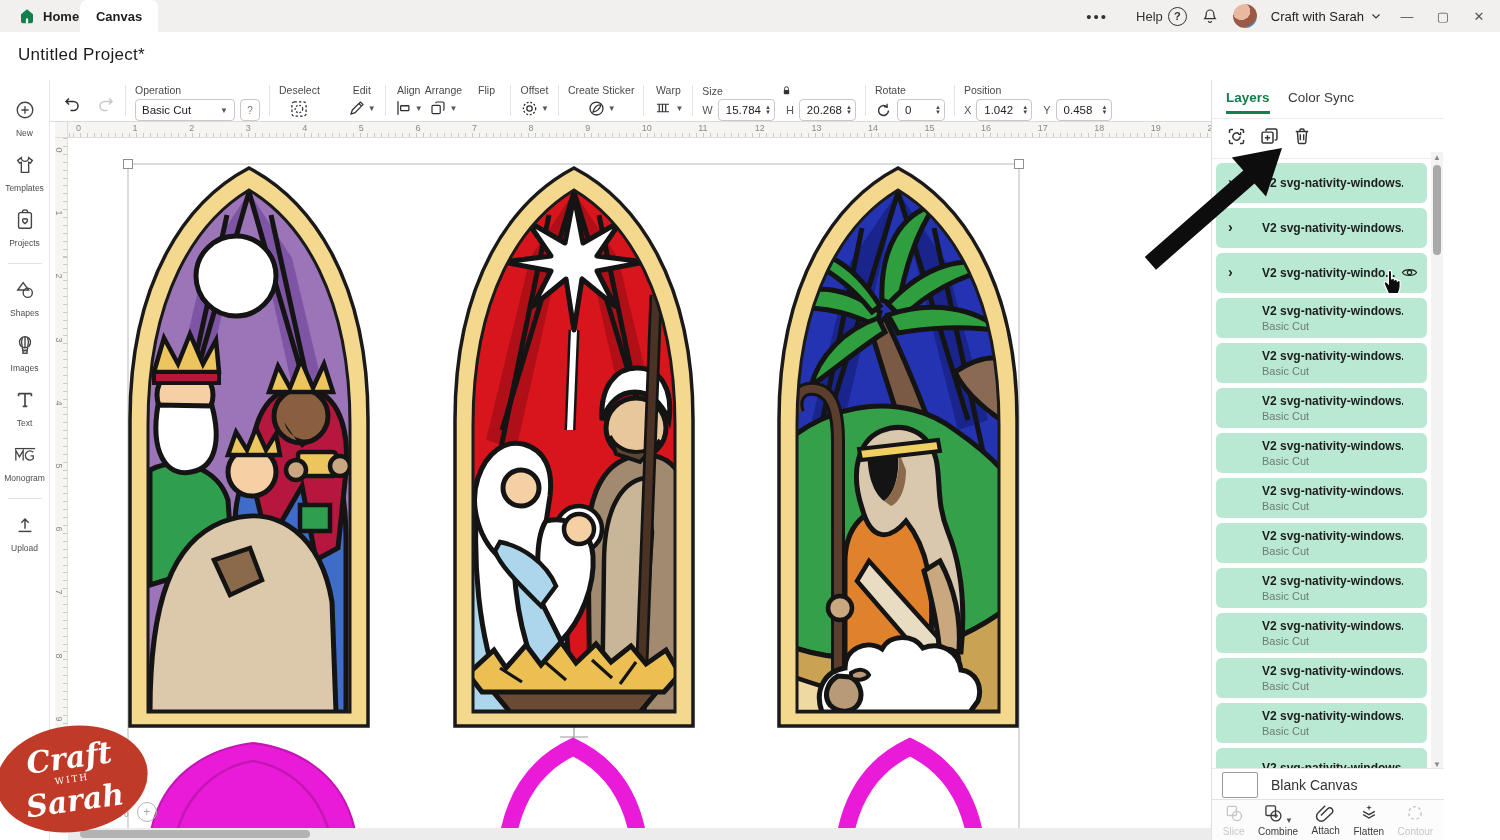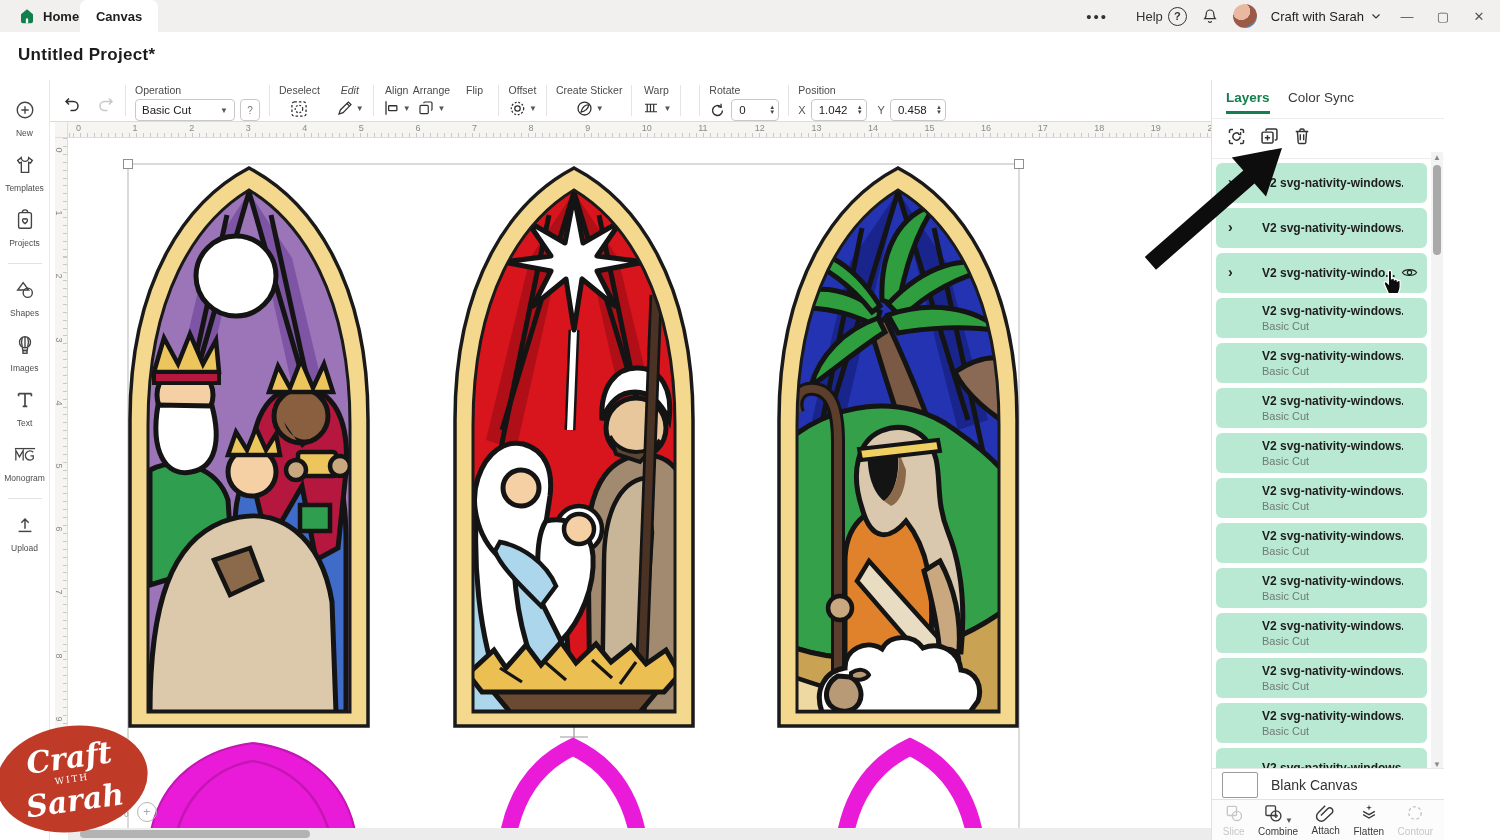--- a/index.html
+++ b/index.html
@@ -16,21 +16,21 @@
   .ellipsis{font-size:15px;letter-spacing:2px;color:#333;margin-right:14px;}
   .help-wrap{display:flex;align-items:center;gap:5px;font-size:13px;color:#333;}
   .help-q{width:17px;height:17px;border:1.4px solid #333;border-radius:50%;display:flex;align-items:center;
           justify-content:center;font-size:11px;font-weight:bold;}
   .avatar{width:24px;height:24px;border-radius:50%;
           background:radial-gradient(circle at 35% 30%,#e8b9a0 0 38%,#9c5a46 39% 70%,#5a82a8 71%);}
   .account{display:flex;align-items:center;gap:6px;font-size:13px;color:#222;}
   .winbtn{font-size:13px;color:#555;width:22px;text-align:center;}
   
   .header{position:absolute;left:0;top:32px;width:1500px;height:48px;background:#fff;}
-  .proj-title{position:absolute;left:18px;top:13px;font-size:17px;font-weight:bold;letter-spacing:.3px;color:#1c1c1c;}
+  .proj-title{position:absolute;left:18px;top:13px;font-size:17px;font-weight:normal;letter-spacing:.3px;color:#1c1c1c;}
   .hdr-right{position:absolute;right:18px;top:0;height:48px;display:flex;align-items:center;gap:22px;}
   .hdr-item{display:flex;align-items:center;gap:7px;font-size:13px;color:#3c3c3c;}
   .make-btn{width:100px;height:30px;background:#11804d;color:#fff;border:none;border-radius:16px;
             font-size:13px;font-weight:bold;font-family:inherit;}
   
   .toolbar{position:absolute;left:50px;top:80px;width:1217px;height:42px;background:#fff;
            border-bottom:1px solid #dcdcdc;display:flex;align-items:stretch;padding-left:12px;box-sizing:border-box;}
   .tsep{width:1px;background:#e4e4e4;margin:5px 9px;}
   .tgroup{display:flex;flex-direction:column;justify-content:flex-start;padding-top:4px;}
   .tlabel{font-size:10.5px;color:#4a4a4a;margin-bottom:3px;white-space:nowrap;}
@@ -181,21 +181,21 @@
     <div class="tsep"></div>
     <div class="tgroup centered">
       <div class="tlabel">Deselect</div>
       <span class="icon-btn">
         <svg width="20" height="20" viewBox="0 0 24 24" fill="none" stroke="#2f2f2f" stroke-width="1.5">
           <rect x="3.5" y="3.5" width="17" height="17" rx="3" stroke-dasharray="3 2.4"></rect>
           <circle cx="12" cy="12" r="4.5" stroke-dasharray="2.2 2"></circle>
         </svg>
       </span>
     </div>
-    <div class="tgroup centered" style="margin-left:16px;font-style:italic;">
+    <div class="tgroup centered" style="margin-left:28px;">
       <div class="tlabel">Edit</div>
       <span class="icon-btn">
         <svg width="18" height="18" viewBox="0 0 24 24" fill="none" stroke="#2f2f2f" stroke-width="1.6">
             <path d="M4,20 L5.8,14.6 L16.5,4 L20,7.5 L9.4,18.2 Z"></path>
             <path d="M14.5,6 L18,9.5"></path>
           </svg>
         <span class="caret">▼</span>
       </span>
     </div>
     <div class="tsep"></div>
@@ -258,20 +258,41 @@
       <div class="tlabel">Warp</div>
       <span class="icon-btn">
         <svg width="20" height="18" viewBox="0 0 24 24" fill="none" stroke="#2f2f2f" stroke-width="1.6">
           <path d="M4,7 H20 M4,17 H20"></path>
             <path d="M7,7 V17 M11.3,7 V17 M15.6,7 V17"></path>
         </svg>
         <span class="caret">▼</span>
       </span>
     </div>
     <div class="tsep"></div>
+    <div class="tgroup">
+      <div class="trow" style="margin-bottom:2px;">
+        <span class="tlabel" style="margin-bottom:0;">Size</span>
+        <svg width="13" height="13" viewBox="0 0 24 24" style="margin-left:52px;">
+          <path d="M8.5,11 V8.5 a3.5,3.5 0 0 1 7,0 V11" fill="none" stroke="#333" stroke-width="1.8"></path>
+          <rect x="7" y="11" width="10" height="8" rx="1.5" fill="#333"></rect>
+        </svg>
+      </div>
+      <div class="trow">
+        <span class="axis">W</span>
+        <div class="stepper">
+          <span class="val">15.784</span>
+          <span class="arrows">▲<br>▼</span>
+        </div>
+        <span class="axis" style="margin-left:6px;">H</span>
+        <div class="stepper">
+          <span class="val">20.268</span>
+          <span class="arrows">▲<br>▼</span>
+        </div>
+      </div>
+    </div>
     <div class="tsep"></div>
     <div class="tgroup">
       <div class="tlabel">Rotate</div>
       <div class="trow">
         <span class="icon-btn">
           <svg width="17" height="17" viewBox="0 0 24 24" fill="none" stroke="#2f2f2f" stroke-width="2">
               <path d="M19,12 a7,7 0 1 1 -2.2,-5.1"></path>
               <path d="M17,2.5 L17.2,7.3 L12.6,6.6" stroke-width="1.8"></path>
             </svg>
         </span>

